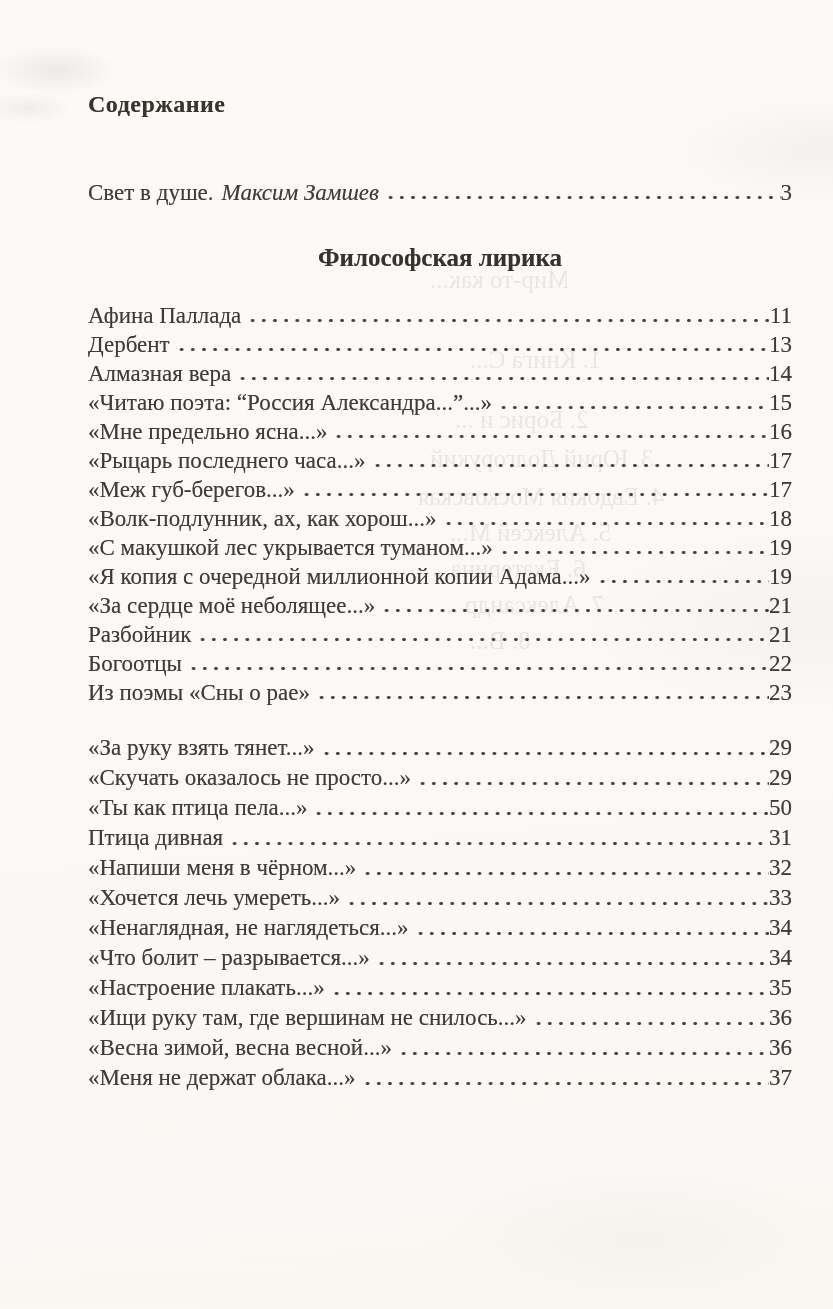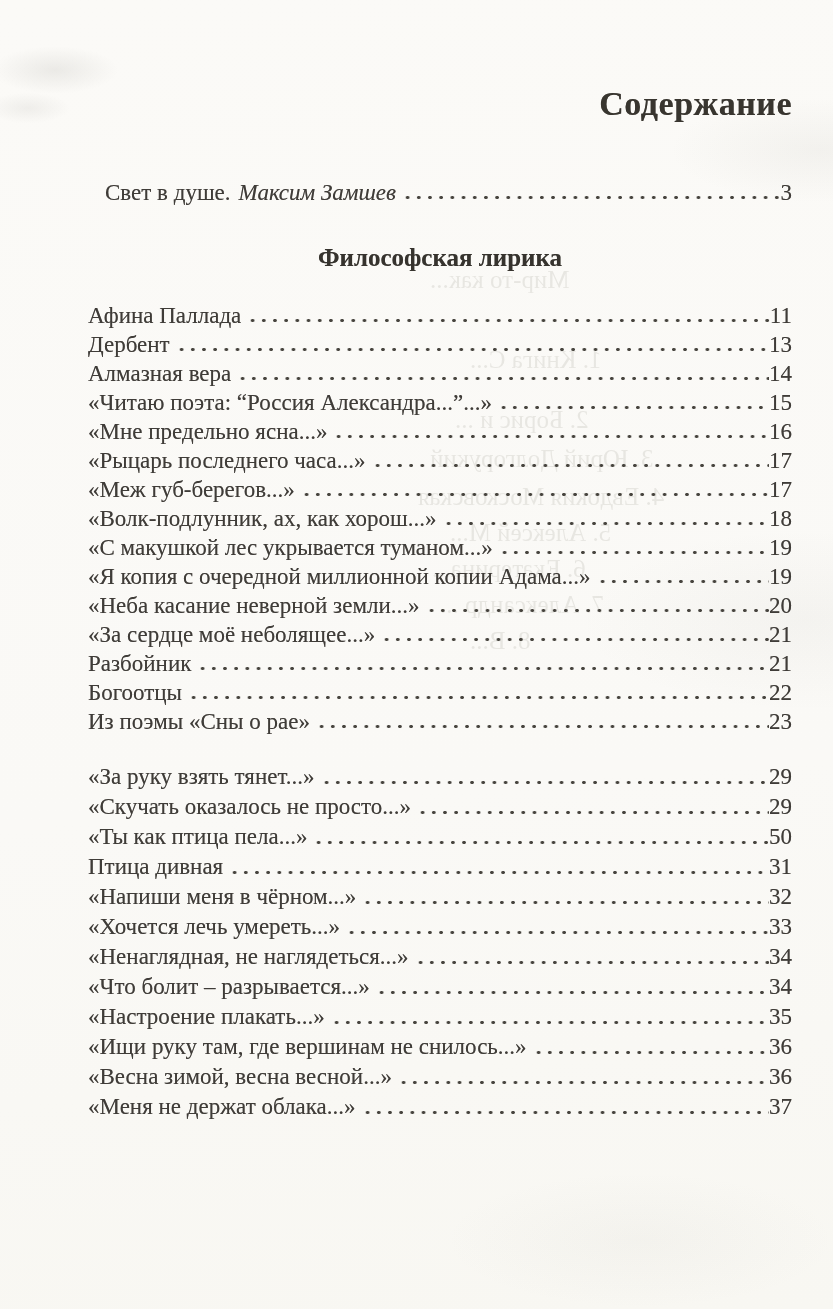--- a/index.html
+++ b/index.html
@@ -27,38 +27,38 @@
     opacity: 0.13;
     color: #6f6d5e;
     font-size: 25px;
     white-space: nowrap;
     filter: blur(0.7px);
     font-family: "Liberation Serif", "DejaVu Serif", serif;
   }
   .content { position: relative; z-index: 2; padding: 86px 41px 0 88px; }
   .page-title {
     margin: 0;
-    text-align: right;
-    font-size: 34px;
+    text-align: left;
+    font-size: 24px;
     line-height: 36px;
     font-weight: 700;
     letter-spacing: 0.5px;
     color: #38352f;
     text-shadow: 0 0 0.6px rgba(56,53,47,0.55);
   }
   .front-row {
     display: flex;
     align-items: baseline;
     margin-top: 56px;
     font-size: 23px;
     line-height: 29px;
     height: 29px;
     text-shadow: 0 0 0.5px rgba(63,60,56,0.5);
   }
-  .front-title { white-space: nowrap; margin-left: 17px; }
+  .front-title { white-space: nowrap; }
   .front-author { font-style: italic; white-space: nowrap; margin-left: 8px; }
   .section-heading {
     margin: 36px 0 0;
     text-align: center;
     font-size: 25px;
     line-height: 30px;
     font-weight: 700;
     color: #36332e;
     text-shadow: 0 0 0.6px rgba(54,51,46,0.5);
   }
@@ -173,25 +173,20 @@
     <span class="leader"></span>
     <span class="pagenum">19</span>
   </div>
 
   <div class="toc-row">
     <span class="toc-entry-title">«Я копия с очередной миллионной копии Адама...»</span>
     <span class="leader"></span>
     <span class="pagenum">19</span>
   </div>
 
-  <div class="toc-row">
-    <span class="toc-entry-title">«Неба касание неверной земли...»</span>
-    <span class="leader"></span>
-    <span class="pagenum">20</span>
-  </div>
 
   <div class="toc-row">
     <span class="toc-entry-title">«За сердце моё неболящее...»</span>
     <span class="leader"></span>
     <span class="pagenum">21</span>
   </div>
 
   <div class="toc-row">
     <span class="toc-entry-title">Разбойник</span>
     <span class="leader"></span>

